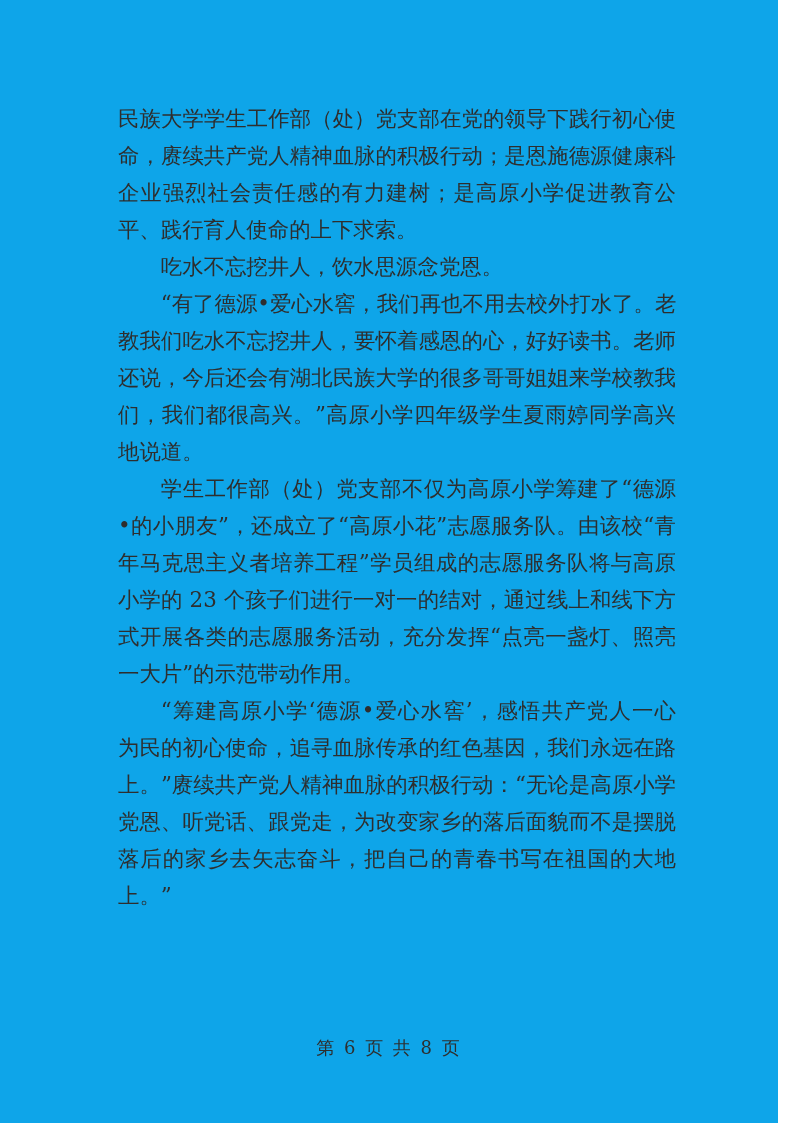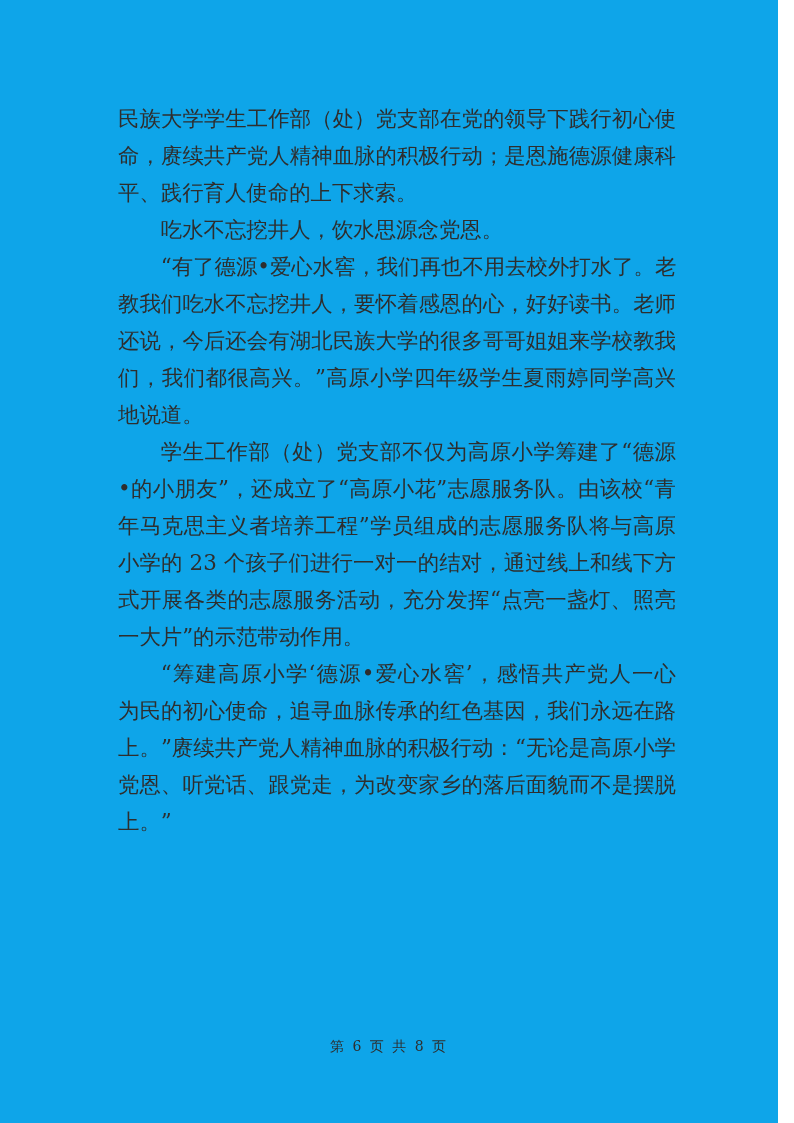--- a/index.html
+++ b/index.html
@@ -42,34 +42,35 @@
     text-indent: 2em;
   }
   .page-footer {
     position: absolute;
     left: 0;
     right: 0;
     top: 1036px;
     text-align: center;
   }
   .page-footer span {
-    font-size: 14px;
+    font-size: 18px;
     letter-spacing: 2px;
     color: #2e2e2e;
     text-align: center;
   }
 </style>
 </head>
 <body>
 
 <div class="page">
   <div class="doc-body">
       <div class="para">
         <div class="line">民族大学学生工作部（处）党支部在党的领导下践行初心使</div>
         <div class="line">命，赓续共产党人精神血脉的积极行动；是恩施德源健康科</div>
+        <div class="line">企业强烈社会责任感的有力建树；是高原小学促进教育公</div>
         <div class="line last">平、践行育人使命的上下求索。</div>
       </div>
       <div class="para">
         <div class="line last indent">吃水不忘挖井人，饮水思源念党恩。</div>
       </div>
       <div class="para">
         <div class="line indent">“有了德源•爱心水窖，我们再也不用去校外打水了。老师</div>
         <div class="line">教我们吃水不忘挖井人，要怀着感恩的心，好好读书。老师</div>
         <div class="line">还说，今后还会有湖北民族大学的很多哥哥姐姐来学校教我</div>
         <div class="line">们，我们都很高兴。”高原小学四年级学生夏雨婷同学高兴</div>
@@ -81,19 +82,20 @@
         <div class="line">年马克思主义者培养工程”学员组成的志愿服务队将与高原</div>
         <div class="line">小学的 23 个孩子们进行一对一的结对，通过线上和线下方</div>
         <div class="line">式开展各类的志愿服务活动，充分发挥“点亮一盏灯、照亮</div>
         <div class="line last">一大片”的示范带动作用。</div>
       </div>
       <div class="para">
         <div class="line indent">“筹建高原小学‘德源•爱心水窖’，感悟共产党人一心</div>
         <div class="line">为民的初心使命，追寻血脉传承的红色基因，我们永远在路</div>
         <div class="line">上。”赓续共产党人精神血脉的积极行动：“无论是高原小学</div>
         <div class="line">党恩、听党话、跟党走，为改变家乡的落后面貌而不是摆脱</div>
+        <div class="line">落后的家乡去矢志奋斗，把自己的青春书写在祖国的大地</div>
         <div class="line last">上。”</div>
       </div>
     </div>
   <div class="page-footer">
     <span>第 6 页 共 8 页</span>
   </div>
 </div>
 
 </body></html>

